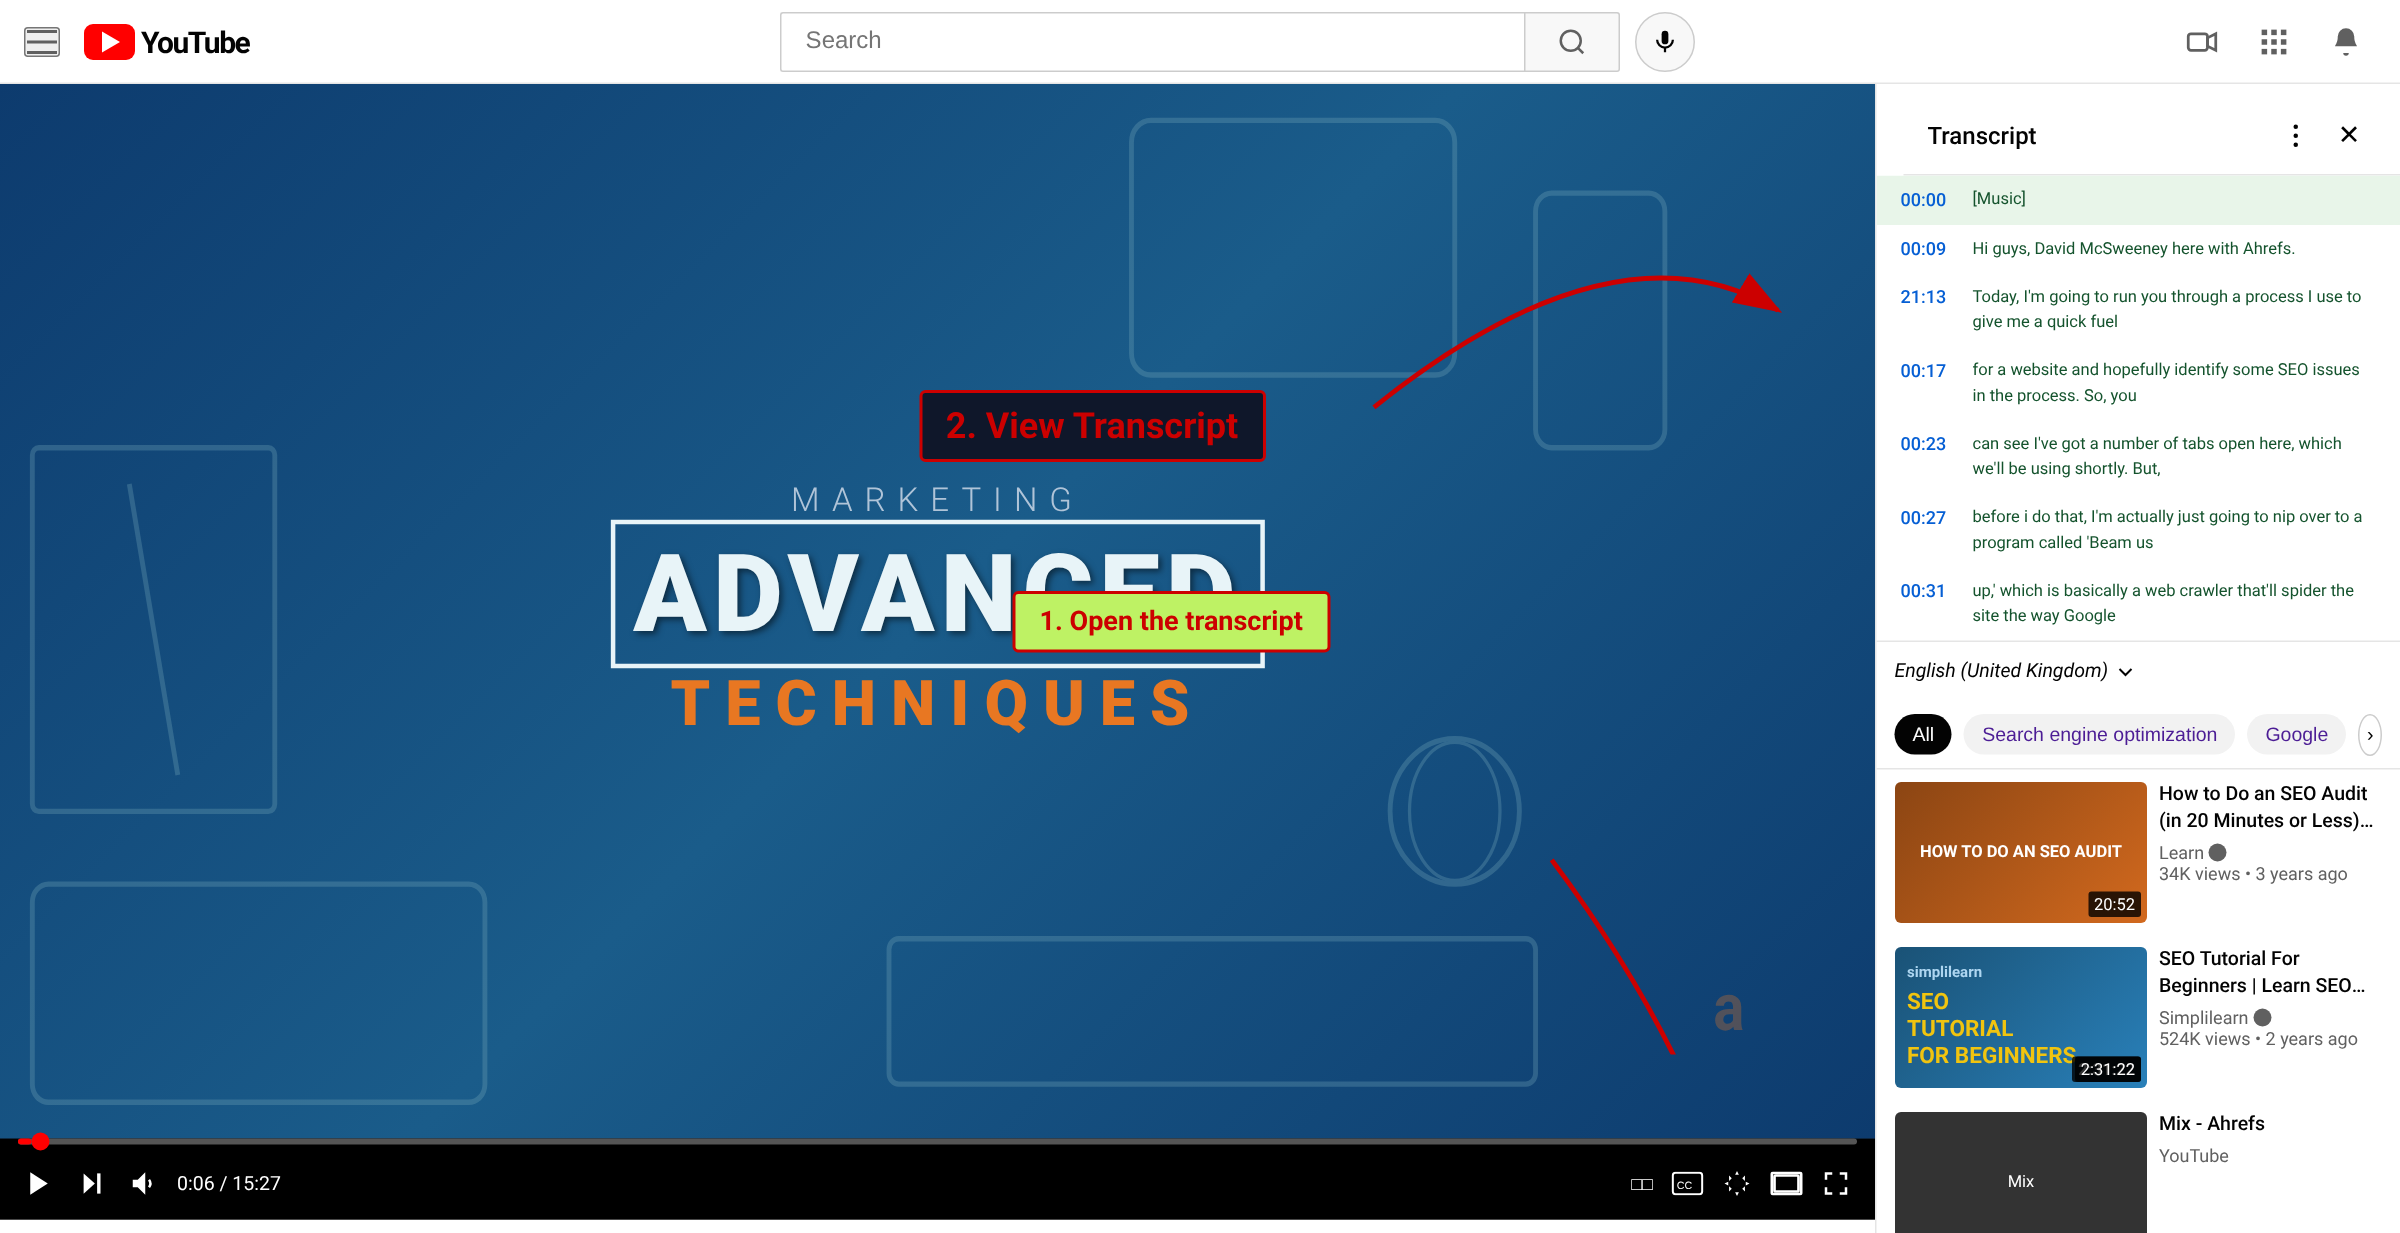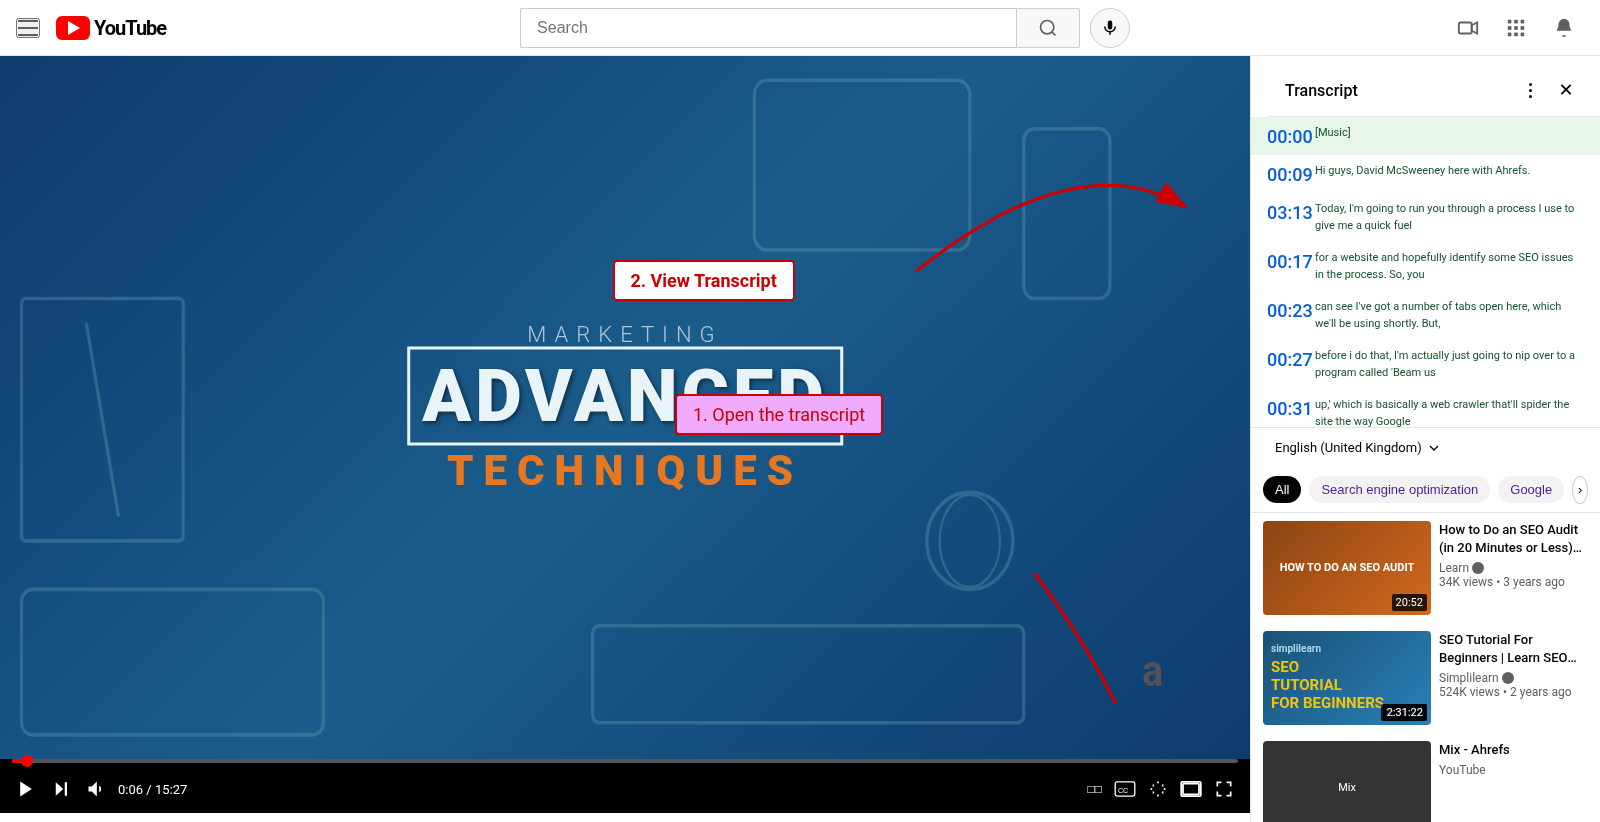--- a/index.html
+++ b/index.html
@@ -34,22 +34,22 @@
     
     .video-container { position: relative; background: #000; width: 100%; }
     .video-player { width: 100%; aspect-ratio: 16/9; background: #1a3a5c; position: relative; overflow: hidden; display: flex; align-items: center; justify-content: center; }
     .video-thumbnail { width: 100%; height: 100%; background: linear-gradient(135deg, #0d3b6e 0%, #1a5c8a 50%, #0d3b6e 100%); position: absolute; inset: 0; }
     .video-title-overlay { position: absolute; top: 50%; left: 50%; transform: translate(-50%, -50%); text-align: center; }
     .marketing-text { color: #b0c4d8; font-size: 22px; letter-spacing: 8px; font-weight: 300; }
     .advanced-text { color: #e8f4f8; font-size: 72px; font-weight: 900; letter-spacing: 4px; text-shadow: 2px 2px 4px rgba(0,0,0,0.5); border: 3px solid #e8f4f8; padding: 4px 12px; }
     .techniques-text { color: #e87722; font-size: 42px; font-weight: 900; letter-spacing: 10px; margin-top: 0; }
 
     
-    .annotation-1 { position: absolute; top: 47%; left: 55%; background: #f0abfc; color: #cc0000; font-weight: normal; font-size: 18px; padding: 8px 16px; border: 2px solid #cc0000; border-radius: 4px; white-space: nowrap; }
-    .annotation-2 { position: absolute; top: 28%; left: 50%; background: #ffffff; color: #cc0000; font-weight: bold; font-size: 18px; padding: 8px 16px; border: 2px solid #cc0000; border-radius: 4px; white-space: nowrap; }
+    .annotation-1 { position: absolute; top: 47%; left: 55%; background: #bef264; color: #cc0000; font-weight: bold; font-size: 18px; padding: 8px 16px; border: 2px solid #cc0000; border-radius: 4px; white-space: nowrap; }
+    .annotation-2 { position: absolute; top: 28%; left: 50%; background: #0f172a; color: #cc0000; font-weight: bold; font-size: 24px; padding: 8px 16px; border: 2px solid #cc0000; border-radius: 4px; white-space: nowrap; }
 
     
     .arrows-overlay { position: absolute; inset: 0; pointer-events: none; }
 
     
     .video-controls { background: rgba(0,0,0,0.85); padding: 4px 12px; display: flex; align-items: center; gap: 8px; height: 48px; }
     .progress-bar { flex: 1; height: 4px; background: #555; border-radius: 2px; position: relative; cursor: pointer; }
     .progress-fill { width: 0.7%; height: 100%; background: #f00; border-radius: 2px; }
     .progress-dot { width: 12px; height: 12px; background: #f00; border-radius: 50%; position: absolute; top: -4px; left: 0.7%; }
     .ctrl-btn { background: none; border: none; color: #fff; cursor: pointer; padding: 4px; display: flex; align-items: center; }
@@ -61,23 +61,23 @@
     .video-info { padding: 12px 24px; }
 
     
     .transcript-header { display: flex; align-items: center; padding: 16px 16px 8px; border-bottom: 1px solid #e5e5e5; margin-left: 18px; }
     .transcript-title { font-size: 16px; font-weight: 500; flex: 1; }
     .transcript-menu-btn { width: 36px; height: 36px; display: flex; align-items: center; justify-content: center; cursor: pointer; border-radius: 50%; border: none; background: transparent; }
     .transcript-close-btn { width: 36px; height: 36px; display: flex; align-items: center; justify-content: center; cursor: pointer; border-radius: 50%; border: none; background: transparent; font-size: 18px; }
     .transcript-body { flex: 1; overflow-y: auto; }
     .transcript-item { display: flex; padding: 8px 16px; cursor: pointer; }
     .transcript-item.active { background: #e8f5e9; }
-    .transcript-time { color: #065fd4; font-size: 18px; width: 48px; flex-shrink: 0; font-weight: 500; padding-top: 1px; }
+    .transcript-time { color: #065fd4; font-size: 12px; width: 48px; flex-shrink: 0; font-weight: 500; padding-top: 1px; }
     .transcript-text { font-size: 11px; color: #14532d; line-height: 1.5; }
-    .transcript-lang { padding: 12px 24px; border-top: 1px solid #e5e5e5; display: flex; align-items: center; gap: 4px; color: #030303; cursor: pointer; font-size: 13px; }
+    .transcript-lang { padding: 12px 12px; border-top: 1px solid #e5e5e5; display: flex; align-items: center; gap: 4px; color: #030303; cursor: pointer; font-size: 13px; font-style: italic; }
     
     .chips-row { display: flex; align-items: center; gap: 8px; padding: 8px 12px; overflow-x: auto; border-bottom: 1px solid #e5e5e5; }
     .chip { padding: 6px 12px; border-radius: 20px; font-size: 13px; cursor: pointer; white-space: nowrap; border: none; }
     .chip-all { background: #030303; color: #fff; }
     .chip-default { background: #f2f2f2; color: #4c1d95; }
     .chip-more { background: transparent; border: 1px solid #ccc; color: #030303; width: 28px; height: 28px; display: flex; align-items: center; justify-content: center; border-radius: 50%; padding: 0; cursor: pointer; }
     
     .related-video { display: flex; gap: 8px; padding: 8px 12px; cursor: pointer; }
     .related-thumb { width: 168px; height: 94px; background: #333; border-radius: 4px; flex-shrink: 0; position: relative; overflow: hidden; }
     .related-duration { position: absolute; bottom: 4px; right: 4px; background: rgba(0,0,0,0.8); color: #fff; font-size: 11px; padding: 2px 4px; border-radius: 2px; }
@@ -295,21 +295,21 @@
 
     <div class="transcript-item active">
     <span class="transcript-time">00:00</span>
     <span class="transcript-text">[Music]</span>
   </div>
         <div class="transcript-item">
     <span class="transcript-time">00:09</span>
     <span class="transcript-text">Hi guys, David McSweeney here with Ahrefs.</span>
   </div>
         <div class="transcript-item">
-    <span class="transcript-time">03:13</span>
+    <span class="transcript-time">21:13</span>
     <span class="transcript-text">Today, I'm going to run you through a process I use to give me a quick fuel</span>
   </div>
         <div class="transcript-item">
     <span class="transcript-time">00:17</span>
     <span class="transcript-text">for a website and hopefully identify some SEO issues in the process. So, you</span>
   </div>
         <div class="transcript-item">
     <span class="transcript-time">00:23</span>
     <span class="transcript-text">can see I've got a number of tabs open here, which we'll be using shortly. But,</span>
   </div>

